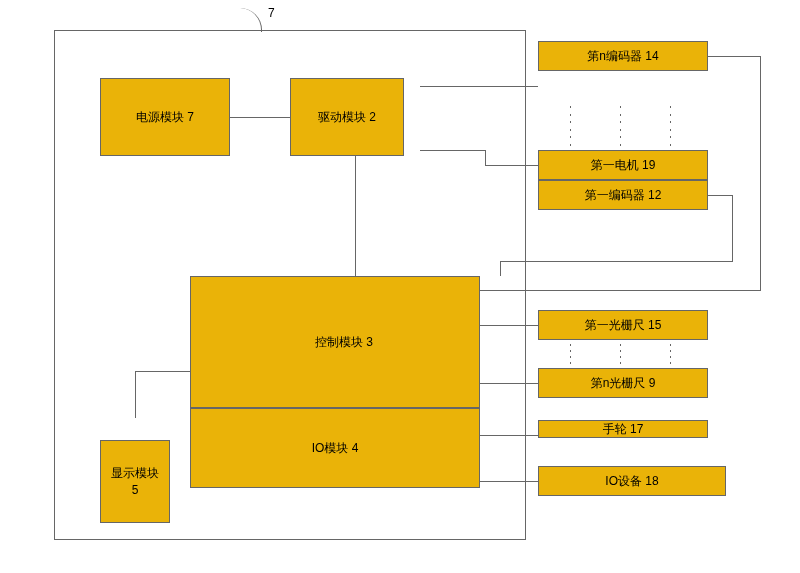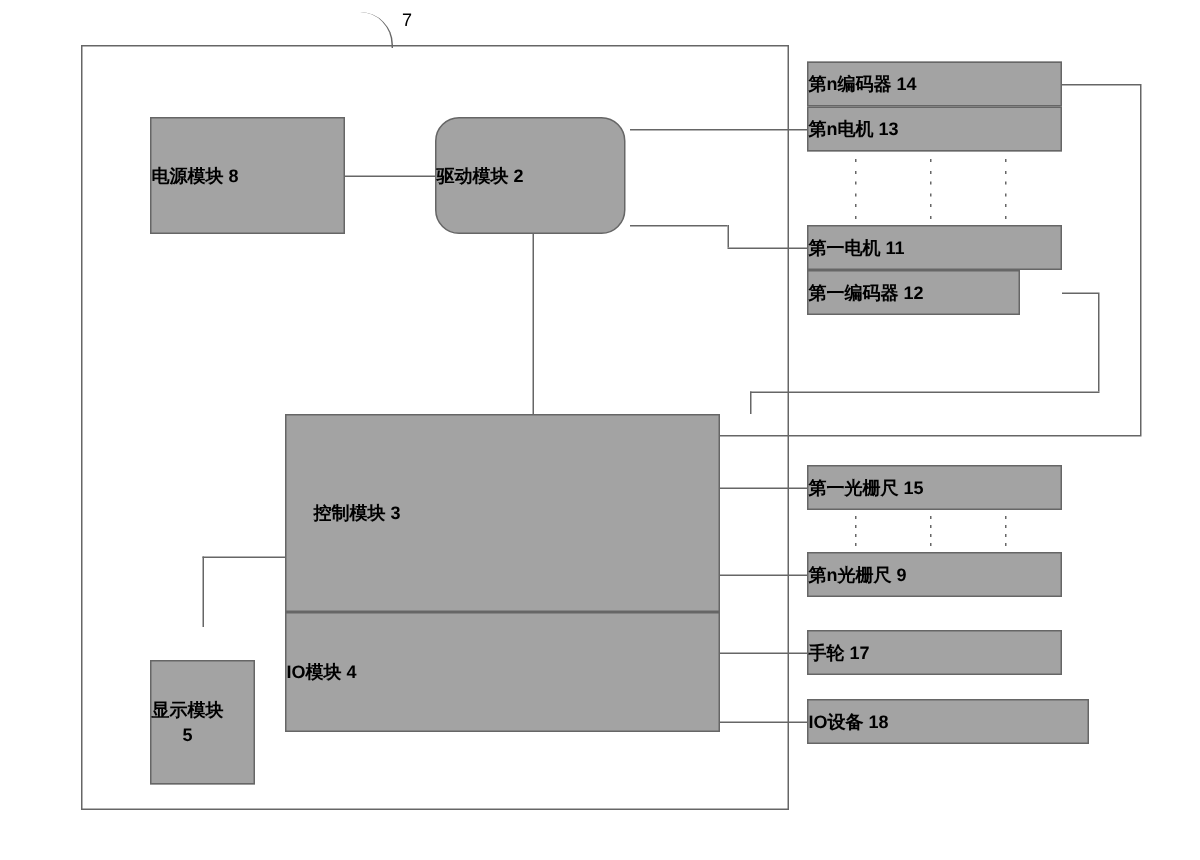--- a/index.html
+++ b/index.html
@@ -12,27 +12,26 @@
       position: relative;
     }
     .canvas {
       position: relative;
       width: 800px;
       height: 573px;
     }
     .box {
       position: absolute;
       border: 1px solid #666;
-      background: #a3a3a3;
+      background: #eab308;
       display: flex;
       align-items: center;
-      justify-content: flex-start;
+      justify-content: center;
       text-align: center;
       line-height: 1.4;
-      font-weight: bold;
     }
     .frame {
       position: absolute;
       border: 1px solid #666;
       background: transparent;
     }
     .line {
       position: absolute;
       background: #666;
     }
@@ -68,43 +67,40 @@
 <body>
 
 <div class="canvas">
 
   <div class="frame" style="left:54px; top:30px; width:472px; height:510px;"></div>
 
   <div class="lead-arc" style="left:240px; top:8px; width:22px; height:24px; border-bottom:none; border-left:1px solid #666; border-top:none; border-right:none; border-radius:0 0 0 22px; transform: rotate(180deg);"></div>
   <div class="lead-label" style="left:268px; top:6px;">7</div>
 
   <div class="box" style="left:100px; top:78px; width:130px; height:78px;">
-    <span>电源模块 8</span>
+    <span>电源模块 7</span>
   </div>
-  <div class="box" style="left:290px; top:78px; width:127px; height:78px;border-radius:16px;">
+  <div class="box" style="left:290px; top:78px; width:114px; height:78px;">
     <span>驱动模块 2</span>
   </div>
 
   <div class="box" style="left:190px; top:276px; width:290px; height:132px;padding-left:18px;">
     <span>控制模块 3</span>
   </div>
   <div class="box" style="left:190px; top:408px; width:290px; height:80px;">
     <span>IO模块 4</span>
   </div>
 
   <div class="box" style="left:100px; top:440px; width:70px; height:83px; white-space:pre;">
     <span>显示模块
 5</span>
   </div>
 
   <div class="box" style="left:538px; top:41px; width:170px; height:30px;">
     <span>第n编码器 14</span>
-  </div>
-  <div class="box" style="left:538px; top:71px; width:170px; height:30px;">
-    <span>第n电机 13</span>
   </div>
 
   <div class="dot-col" style="left:570px; top:106px; height:40px;">
     <span></span>
       <span></span>
       <span></span>
       <span></span>
       <span></span>
       <span></span>
   </div>
@@ -119,23 +115,23 @@
   <div class="dot-col" style="left:670px; top:106px; height:40px;">
     <span></span>
       <span></span>
       <span></span>
       <span></span>
       <span></span>
       <span></span>
   </div>
 
   <div class="box" style="left:538px; top:150px; width:170px; height:30px;">
-    <span>第一电机 11</span>
+    <span>第一电机 19</span>
   </div>
-  <div class="box" style="left:538px; top:180px; width:142px; height:30px;">
+  <div class="box" style="left:538px; top:180px; width:170px; height:30px;">
     <span>第一编码器 12</span>
   </div>
 
   <div class="box" style="left:538px; top:310px; width:170px; height:30px;">
     <span>第一光栅尺 15</span>
   </div>
 
   <div class="dot-col" style="left:570px; top:344px; height:20px;">
     <span></span>
       <span></span>
@@ -151,21 +147,21 @@
   <div class="dot-col" style="left:670px; top:344px; height:20px;">
     <span></span>
       <span></span>
       <span></span>
       <span></span>
   </div>
   <div class="box" style="left:538px; top:368px; width:170px; height:30px;">
     <span>第n光栅尺 9</span>
   </div>
 
-  <div class="box" style="left:538px; top:420px; width:170px; height:30px;">
+  <div class="box" style="left:538px; top:420px; width:170px; height:18px;">
     <span>手轮 17</span>
   </div>
   <div class="box" style="left:538px; top:466px; width:188px; height:30px;">
     <span>IO设备 18</span>
   </div>
 
   <div class="line line-h" style="left:230px; top:117px; width:60px;"></div>
 
   <div class="line line-h" style="left:420px; top:86px; width:118px;"></div>
   <div class="line line-h" style="left:420px; top:150px; width:65px;"></div>

